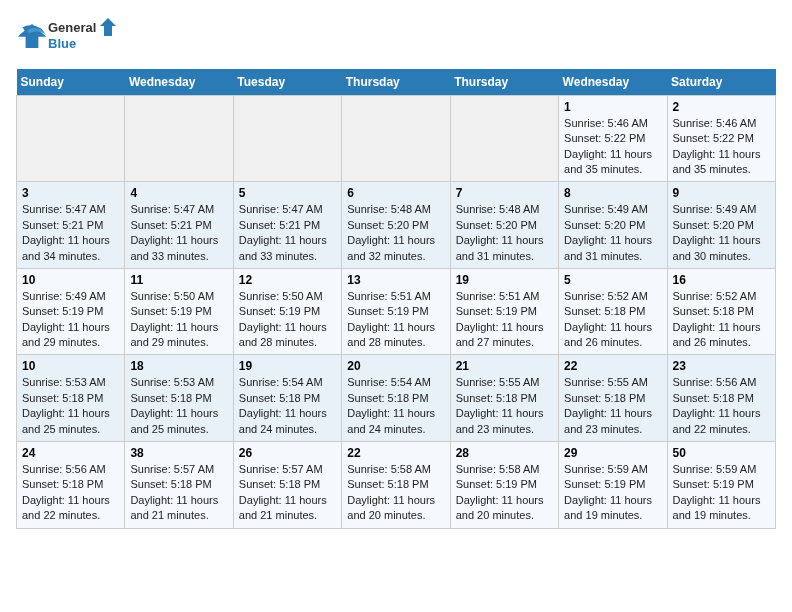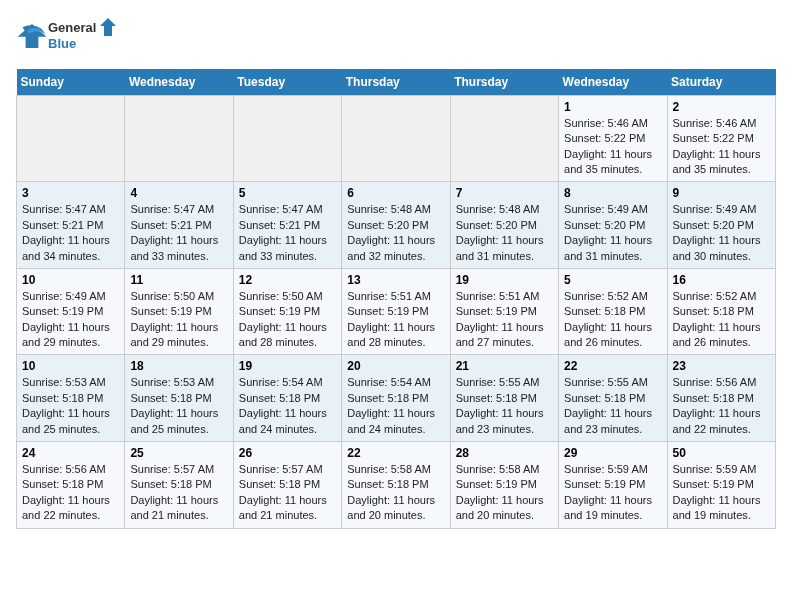--- a/index.html
+++ b/index.html
@@ -273,21 +273,21 @@
         </td>
       </tr>
       <tr>
         <td>
           <span class="day-num">24</span>
           <div class="day-info" style="white-space: pre-line;">Sunrise: 5:56 AM
 Sunset: 5:18 PM
 Daylight: 11 hours and 22 minutes.</div>
         </td>
         <td>
-          <span class="day-num">25</span>
+          <span class="day-num">38</span>
           <div class="day-info" style="white-space: pre-line;">Sunrise: 5:57 AM
 Sunset: 5:18 PM
 Daylight: 11 hours and 21 minutes.</div>
         </td>
         <td>
           <span class="day-num">26</span>
           <div class="day-info" style="white-space: pre-line;">Sunrise: 5:57 AM
 Sunset: 5:18 PM
 Daylight: 11 hours and 21 minutes.</div>
         </td>

